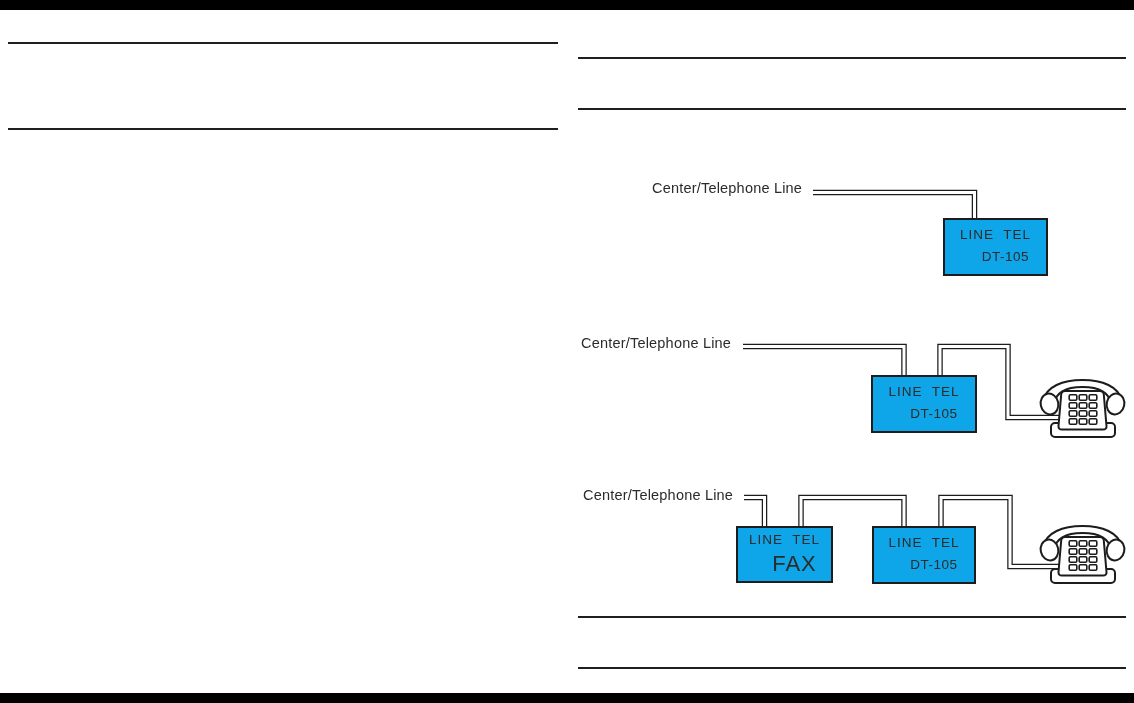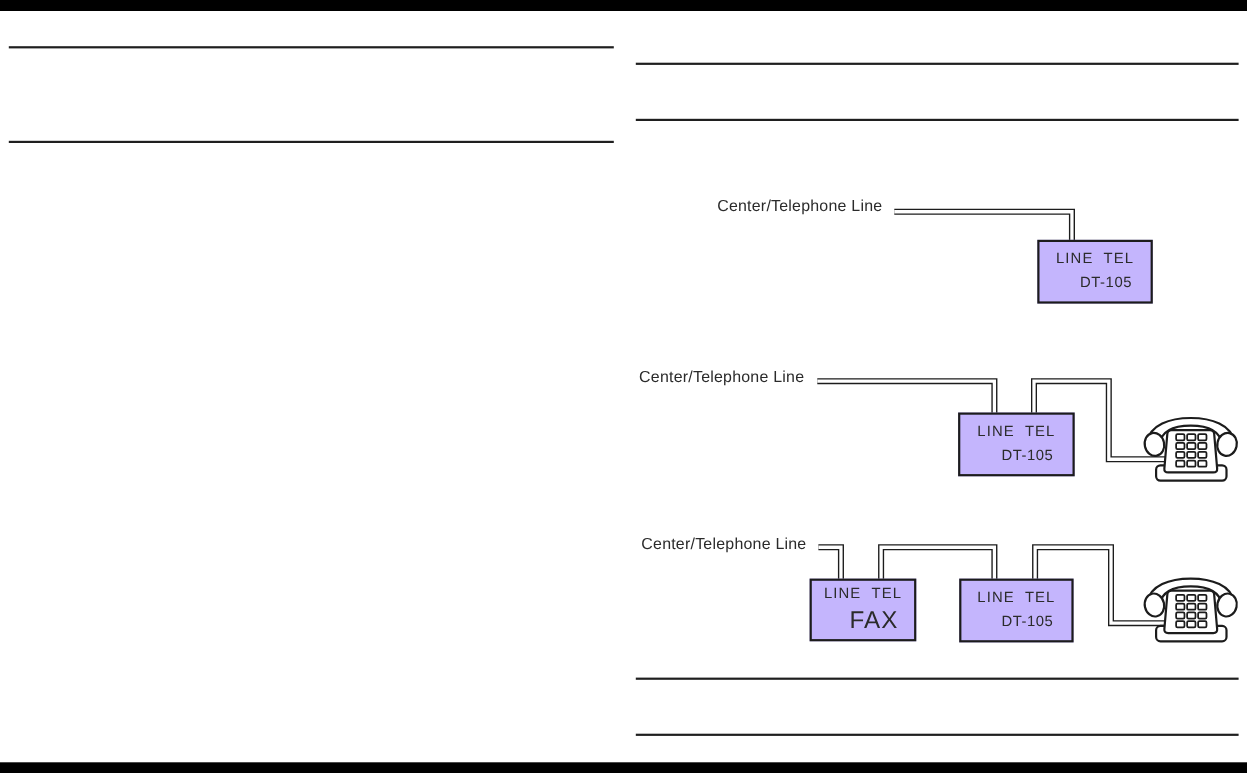--- a/index.html
+++ b/index.html
@@ -19,21 +19,21 @@
   .rule.r4{left:578px;top:667px;width:548px;}
   svg.art{position:absolute;left:0;top:0;width:1134px;height:703px;}
   .cable-label{
     position:absolute;font-size:14.5px;line-height:15px;white-space:nowrap;
     letter-spacing:0.2px;color:#2b2b2b;
   }
   .lab1{left:652px;top:181px;}
   .lab2{left:581px;top:336px;}
   .lab3{left:583px;top:488px;}
   .device-box{
-    position:absolute;border:2px solid #1c1c1c;background:#c4b5fd;box-sizing:border-box;
+    position:absolute;border:2px solid #1c1c1c;background:#0ea5e9;box-sizing:border-box;
     display:flex;flex-direction:column;align-items:center;justify-content:center;
     gap:7px;padding-bottom:4px;
   }
   .device-box .l1{font-size:13.5px;letter-spacing:1px;white-space:pre;line-height:15px;}
   .device-box .l2{font-size:13.5px;letter-spacing:0.5px;line-height:15px;padding-left:20px;}
   .device-box.fax .l2{font-size:22px;letter-spacing:1px;line-height:20px;}
   .box-d1{left:943px;top:218px;width:105px;height:58px;}
   .box-d2{left:871px;top:375px;width:106px;height:58px;}
   .box-fax{left:736px;top:526px;width:97px;height:57px;}
   .box-d3{left:872px;top:526px;width:104px;height:58px;}

